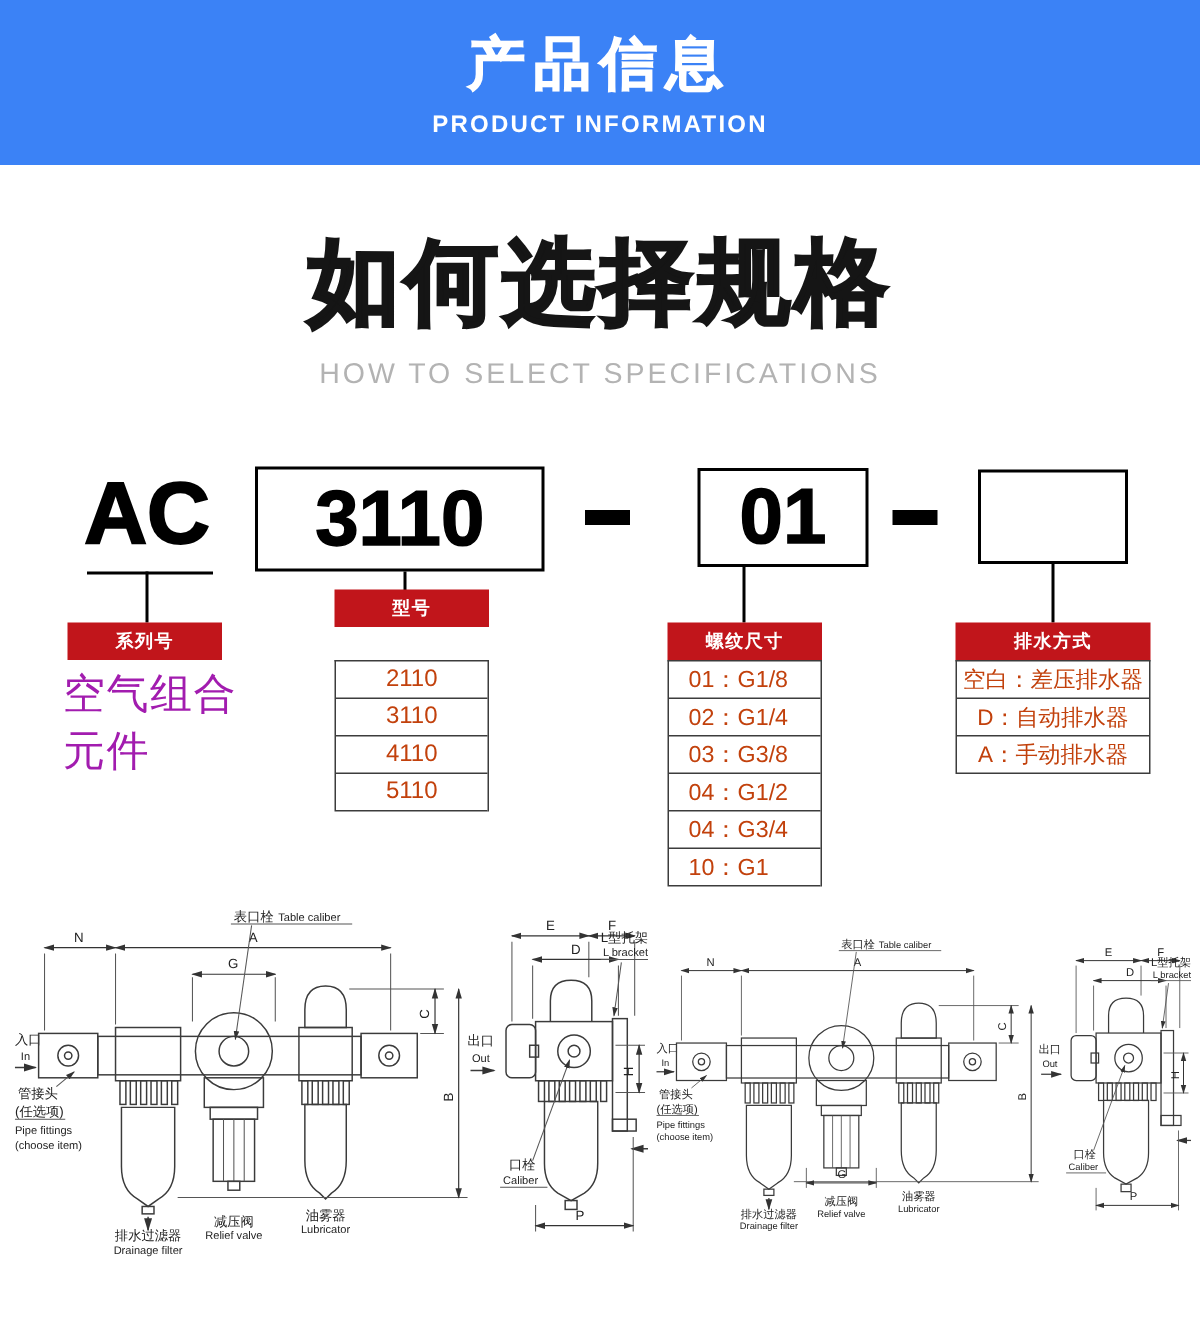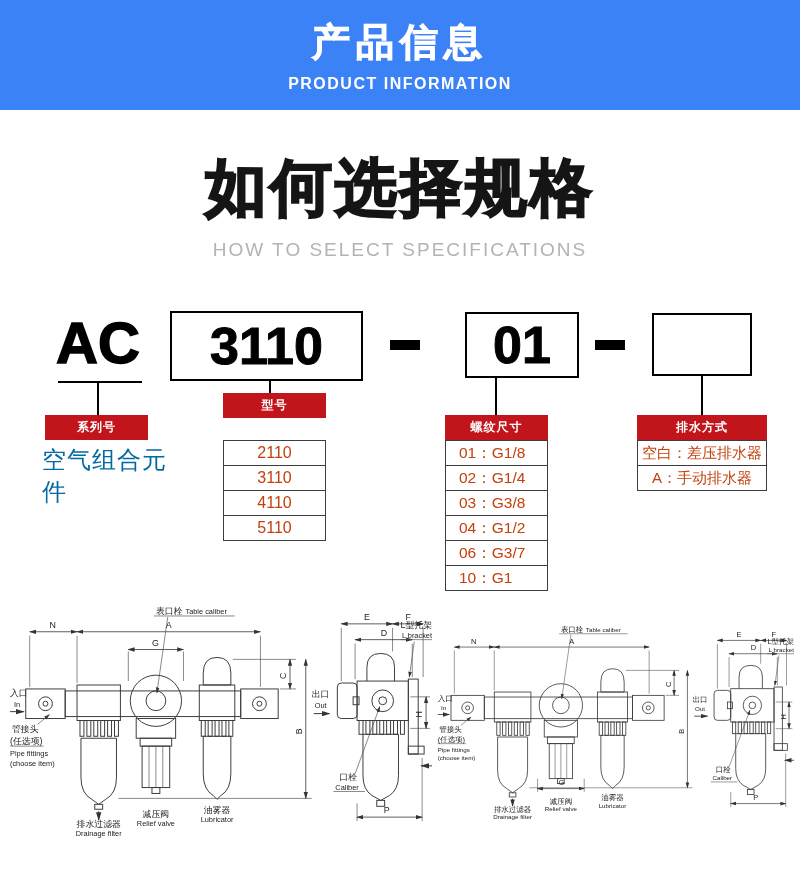--- a/index.html
+++ b/index.html
@@ -42,21 +42,21 @@
 
   
   .rhead { position:absolute; height:25px; background:#c1151b; color:#fff;
     font-weight:bold; font-size:12px; display:flex; align-items:center;
     justify-content:center; letter-spacing:1px; }
   .rh-series { left:45px;  top:415px; width:103px; }
   .rh-model  { left:223px; top:393px; width:103px; }
   .rh-thread { left:445px; top:415px; width:103px; }
   .rh-drain  { left:637px; top:415px; width:130px; }
   .series-value { position:absolute; left:42px; top:444px; width:140px;
-    font-size:24px; color:#0369a1; letter-spacing:1px; }
+    font-size:28px; color:#a21caf; letter-spacing:1px; }
   .vtable { position:absolute; border:1px solid #3c3c3c; border-bottom:none; background:#fff; }
   .vtable .cell { height:25px; border-bottom:1px solid #3c3c3c; display:flex;
     align-items:center; justify-content:center; font-size:16px; color:#c2410c; }
   .t-model  { left:223px; top:440px; width:103px; }
   .t-thread { left:445px; top:440px; width:103px; }
   .t-thread .cell { justify-content:flex-start; padding-left:13px; font-size:15.5px; }
   .t-drain  { left:637px; top:440px; width:130px; }
   .t-drain .cell { font-size:15px; }
 
   
@@ -106,26 +106,27 @@
   <div class="cell">3110</div>
   <div class="cell">4110</div>
   <div class="cell">5110</div>
 </div>
 
 <div class="vtable t-thread">
   <div class="cell">01：G1/8</div>
   <div class="cell">02：G1/4</div>
   <div class="cell">03：G3/8</div>
   <div class="cell">04：G1/2</div>
-  <div class="cell">06：G3/7</div>
+  <div class="cell">04：G3/4</div>
   <div class="cell">10：G1</div>
 </div>
 
 <div class="vtable t-drain">
   <div class="cell">空白：差压排水器</div>
+  <div class="cell">D：自动排水器</div>
   <div class="cell">A：手动排水器</div>
 </div>
 
 <svg class="svg1" width="424" height="237" viewBox="0 0 430 240">
   <defs>
     <marker id="ar1" orient="auto-start-reverse" markerWidth="9" markerHeight="8" refX="8" refY="3.5">
       <path d="M9,3.5 L0,0.8 L0,6.2 Z" fill="#333"></path>
     </marker>
   </defs>
   <g>

